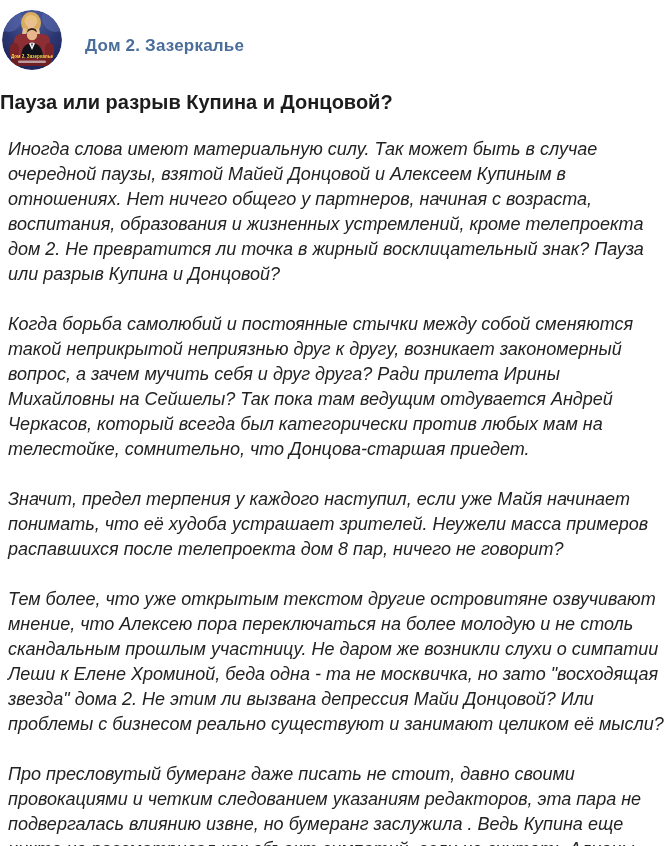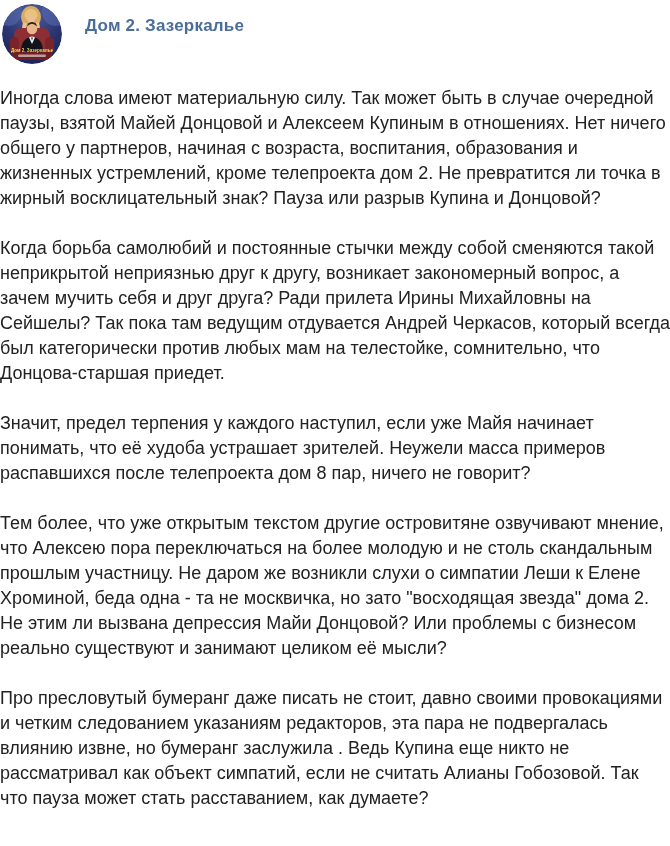--- a/index.html
+++ b/index.html
@@ -12,22 +12,22 @@
     height: 846px;
     overflow: hidden;
     font-family: "Liberation Sans", "DejaVu Sans", sans-serif;
     color: var(--body-text, #222222);
   }
   .post {
     width: 670px;
   }
   .post-header {
     display: flex;
-    align-items: flex-start;
-    padding-top: 4px;
+    align-items: center;
+    padding-top: 10px;
   }
   .avatar-link {
     display: block;
     margin-left: 2px;
     flex: 0 0 auto;
     width: 60px;
     height: 60px;
     border-radius: 50%;
     overflow: hidden;
     text-decoration: none;
@@ -53,24 +53,25 @@
     margin: 19px 0 0 0;
     font-size: 20px;
     line-height: 26px;
     font-weight: 700;
     color: var(--title-text, #1c1c1c);
   }
   .post-text {
     margin-top: 22px;
   }
   .post-text p {
-    margin: 0 0 25px 0;
+    margin: 0 0 25px 8px;
     font-size: 18px;
     line-height: 25px;
     color: var(--body-text, #222222);
+    font-style: italic;
   }
 </style>
 </head>
 <body>
 
 <div class="post">
 
   <div class="post-header">
 
     <a class="avatar-link">
@@ -115,20 +116,21 @@
 
           <text x="30" y="48" text-anchor="middle" font-size="4.6" font-weight="bold" fill="#ffd34d">Дом 2. Зазеркалье</text>
           <rect x="16" y="50.5" width="28" height="2.4" rx="1.2" fill="#ffffff" opacity="0.55"></rect>
         </g>
       </svg>
     </a>
 
     <a class="group-name">Дом 2. Зазеркалье</a>
   </div>
 
+  <h1 class="post-title">Пауза или разрыв Купина и Донцовой?</h1>
 
   <div class="post-text">
     <p>Иногда слова имеют материальную силу. Так может быть в случае очередной паузы, взятой Майей Донцовой и Алексеем Купиным в отношениях. Нет ничего общего у партнеров, начиная с возраста, воспитания, образования и жизненных устремлений, кроме телепроекта дом 2. Не превратится ли точка в жирный восклицательный знак? Пауза или разрыв Купина и Донцовой?</p>
     <p>Когда борьба самолюбий и постоянные стычки между собой сменяются такой неприкрытой неприязнью друг к другу, возникает закономерный вопрос, а зачем мучить себя и друг друга? Ради прилета Ирины Михайловны на Сейшелы? Так пока там ведущим отдувается Андрей Черкасов, который всегда был категорически против любых мам на телестойке, сомнительно, что Донцова-старшая приедет.</p>
     <p>Значит, предел терпения у каждого наступил, если уже Майя начинает понимать, что её худоба устрашает зрителей. Неужели масса примеров распавшихся после телепроекта дом 8 пар, ничего не говорит?</p>
     <p>Тем более, что уже открытым текстом другие островитяне озвучивают мнение, что Алексею пора переключаться на более молодую и не столь скандальным прошлым участницу. Не даром же возникли слухи о симпатии Леши к Елене Хроминой, беда одна - та не москвичка, но зато "восходящая звезда" дома 2. Не этим ли вызвана депрессия Майи Донцовой? Или проблемы с бизнесом реально существуют и занимают целиком её мысли?</p>
     <p>Про пресловутый бумеранг даже писать не стоит, давно своими провокациями и четким следованием указаниям редакторов, эта пара не подвергалась влиянию извне, но бумеранг заслужила . Ведь Купина еще никто не рассматривал как объект симпатий, если не считать Алианы Гобозовой. Так что пауза может стать расставанием, как думаете?</p>
   </div>
 
 </div>

